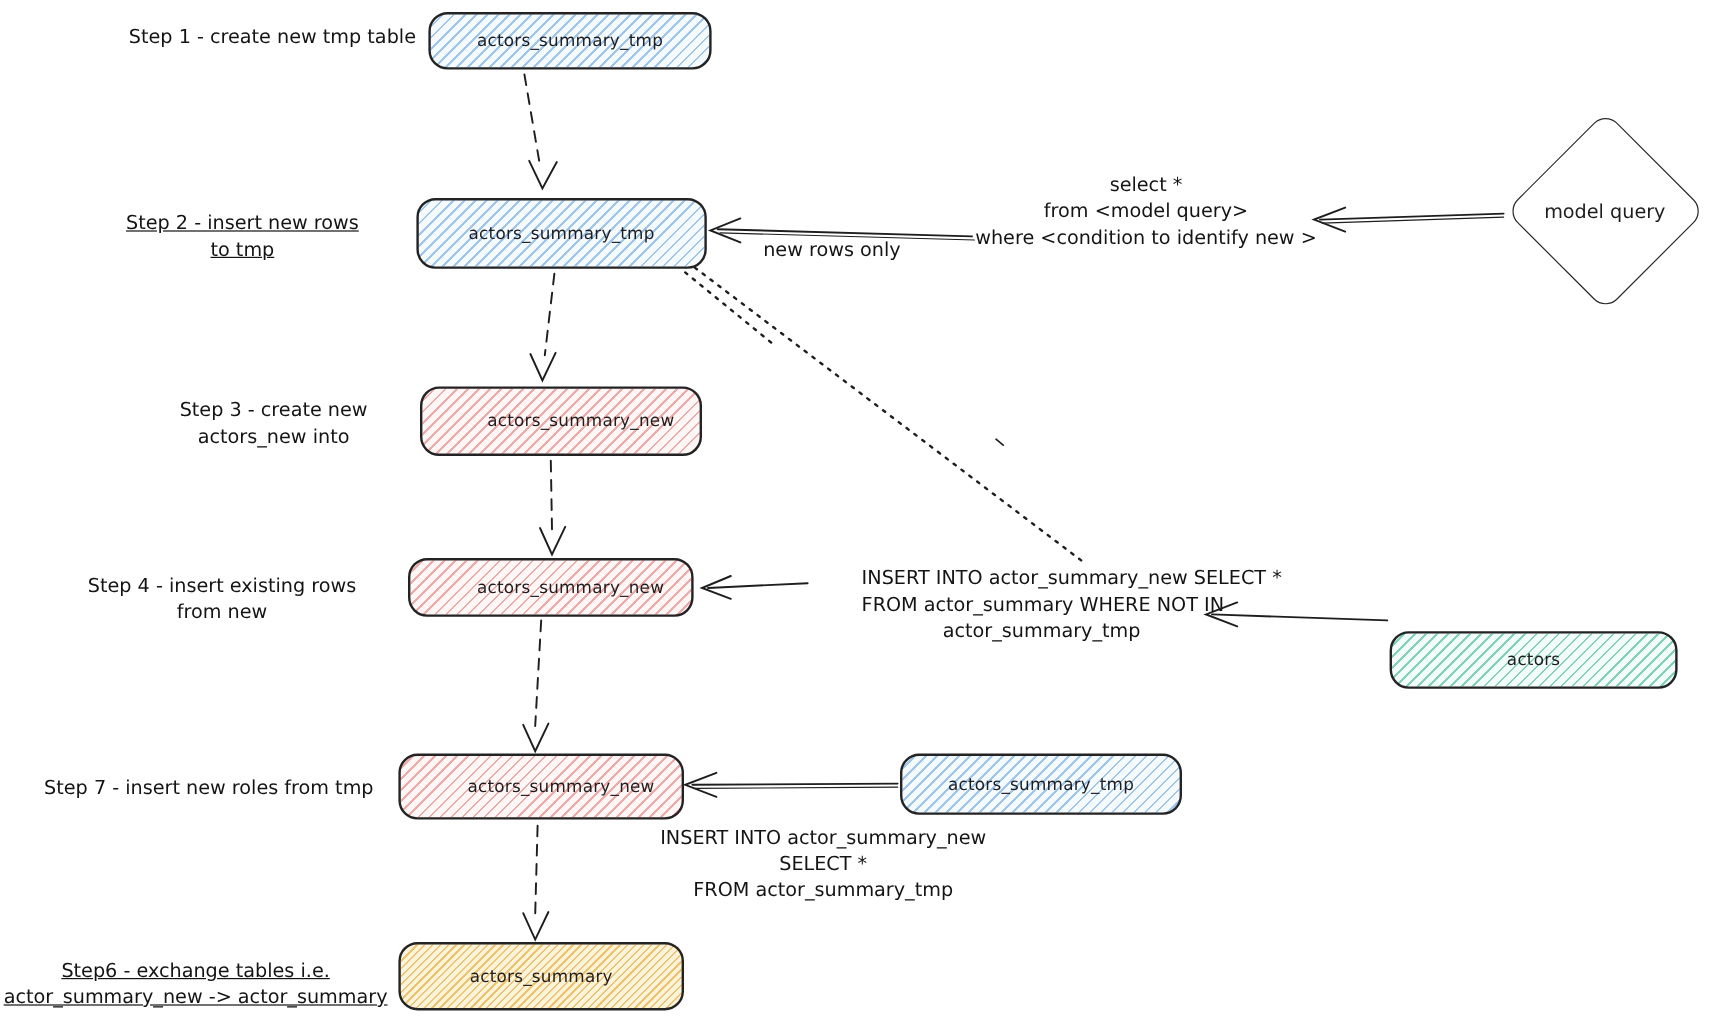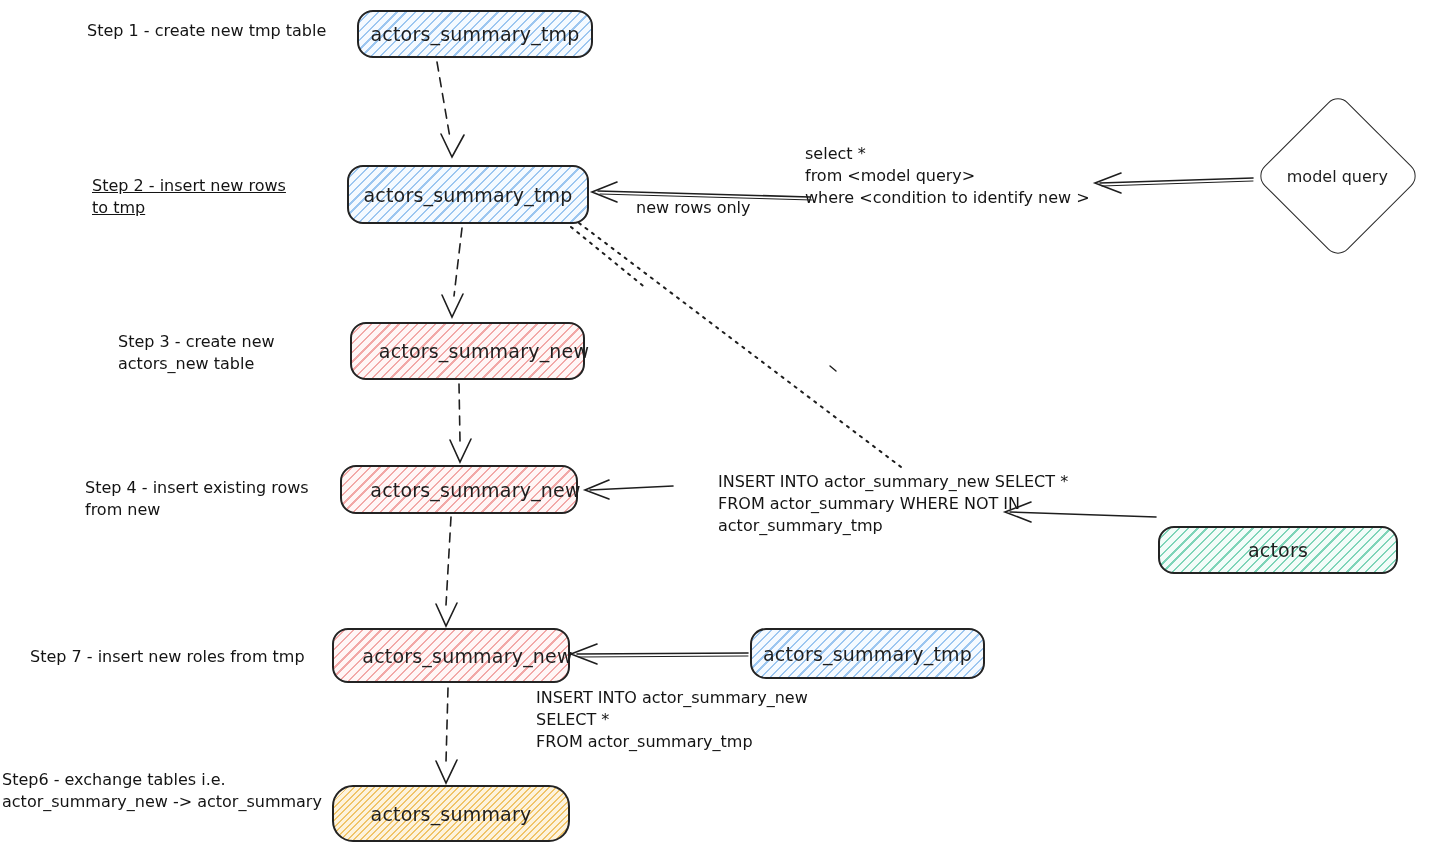--- a/index.html
+++ b/index.html
@@ -3,21 +3,21 @@
 <meta charset="utf-8">
 <style>
   html,body{margin:0;padding:0;background:#ffffff;}
   #canvas{
     position:relative;width:1432px;height:850px;background:#ffffff;
     font-family:"DejaVu Sans","Liberation Sans",sans-serif;color:#1e1e1e;overflow:hidden;
   }
   .node{
     position:absolute;border:2px solid #232323;border-radius:16px;
     display:flex;align-items:center;justify-content:center;
-    font-size:19px;letter-spacing:.2px;box-sizing:border-box;z-index:2;
+    font-size:14px;letter-spacing:.2px;box-sizing:border-box;z-index:2;
   }
   .hatch-blue{
     background-color:#f5faff;
     background-image:repeating-linear-gradient(135deg,#9cc6f0 0 1.6px,rgba(0,0,0,0) 1.6px 6.5px);
   }
   .hatch-pink{
     background-color:#fff6f6;
     background-image:repeating-linear-gradient(135deg,#f2a8a7 0 1.6px,rgba(0,0,0,0) 1.6px 6.5px);
     padding-left:33px;
   }
@@ -31,70 +31,70 @@
     background-image:repeating-linear-gradient(135deg,#f0c468 0 1.4px,rgba(0,0,0,0) 1.4px 4.6px);
   }
   .diamond{
     position:absolute;left:1279px;top:117px;width:116px;height:116px;
     border:1.8px solid #2b2b2b;border-radius:14px;background:#ffffff;
     transform:rotate(45deg);z-index:2;
     display:flex;align-items:center;justify-content:center;
   }
   .diamond .dlabel{transform:rotate(-45deg);font-size:16px;white-space:nowrap;}
   .tlabel{
-    position:absolute;font-size:16px;line-height:22px;
+    position:absolute;text-align:center;font-size:16px;line-height:22px;
     color:#141414;z-index:3;white-space:nowrap;
   }
   .tlabel div{white-space:nowrap;}
   #connectors{position:absolute;left:0;top:0;z-index:4;pointer-events:none;}
 </style>
 </head>
 <body>
 
 <div id="canvas">
 
   <div class="tlabel" style="left:87px;top:20px;width:280px;">
     <div>Step 1 - create new tmp table</div>
   </div>
   <div class="tlabel" style="left:92px;top:175px;width:220px;text-decoration:underline;">
     <div>Step 2 - insert new rows</div>
     <div>to tmp</div>
   </div>
   <div class="tlabel" style="left:118px;top:331px;width:220px;">
     <div>Step 3 - create new</div>
-    <div>actors_new table</div>
+    <div>actors_new into</div>
   </div>
-  <div class="tlabel" style="left:85px;top:477px;width:236px;">
+  <div class="tlabel" style="left:67px;top:477px;width:236px;">
     <div>Step 4 - insert existing rows</div>
     <div>from new</div>
   </div>
   <div class="tlabel" style="left:30px;top:646px;width:288px;">
     <div>Step 7 - insert new roles from tmp</div>
   </div>
-  <div class="tlabel" style="left:2px;top:769px;width:322px;">
+  <div class="tlabel" style="left:2px;top:798px;width:322px;text-decoration:underline;">
     <div>Step6 - exchange tables i.e.</div>
     <div>actor_summary_new -&gt; actor_summary</div>
   </div>
 
   <div class="node hatch-blue" style="left:357px;top:10px;width:236px;height:48px;">
     <span>actors_summary_tmp</span>
   </div>
   <div class="node hatch-blue" style="left:347px;top:165px;width:242px;height:59px;">
     <span>actors_summary_tmp</span>
   </div>
   <div class="node hatch-pink" style="left:350px;top:322px;width:235px;height:58px;">
     <span>actors_summary_new</span>
   </div>
   <div class="node hatch-pink" style="left:340px;top:465px;width:238px;height:49px;">
     <span>actors_summary_new</span>
   </div>
   <div class="node hatch-pink" style="left:332px;top:628px;width:238px;height:55px;">
     <span>actors_summary_new</span>
   </div>
-  <div class="node hatch-yellow" style="left:332px;top:785px;width:238px;height:57px;border-radius:21px;">
+  <div class="node hatch-yellow" style="left:332px;top:785px;width:238px;height:57px;">
     <span>actors_summary</span>
   </div>
 
   <div class="diamond">
     <span class="dlabel">model query</span>
   </div>
   <div class="node hatch-teal" style="left:1158px;top:492px;width:240px;height:48px;">
     <span>actors</span>
   </div>
   <div class="node hatch-blue" style="left:750px;top:628px;width:235px;height:51px;">

